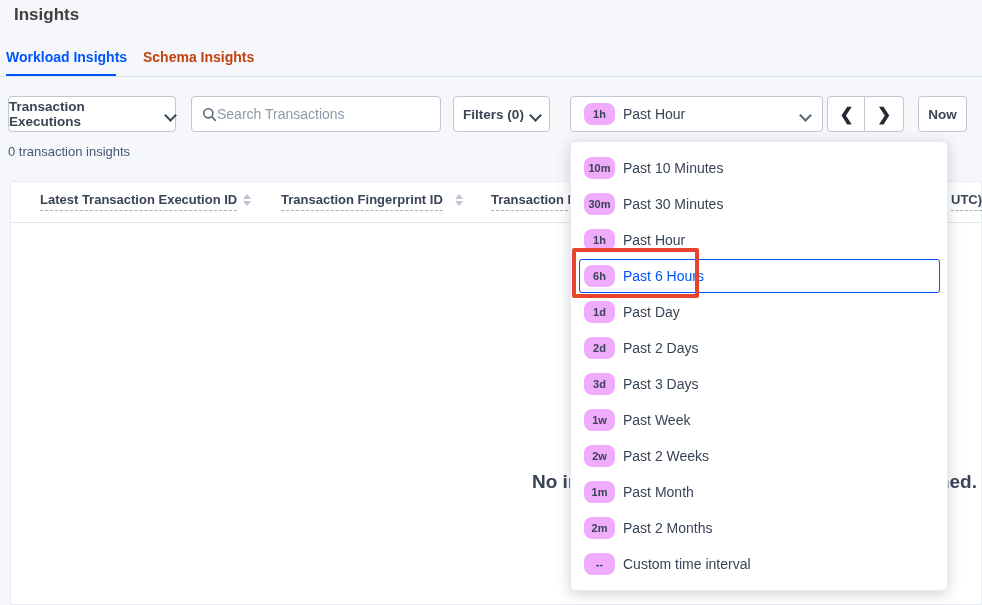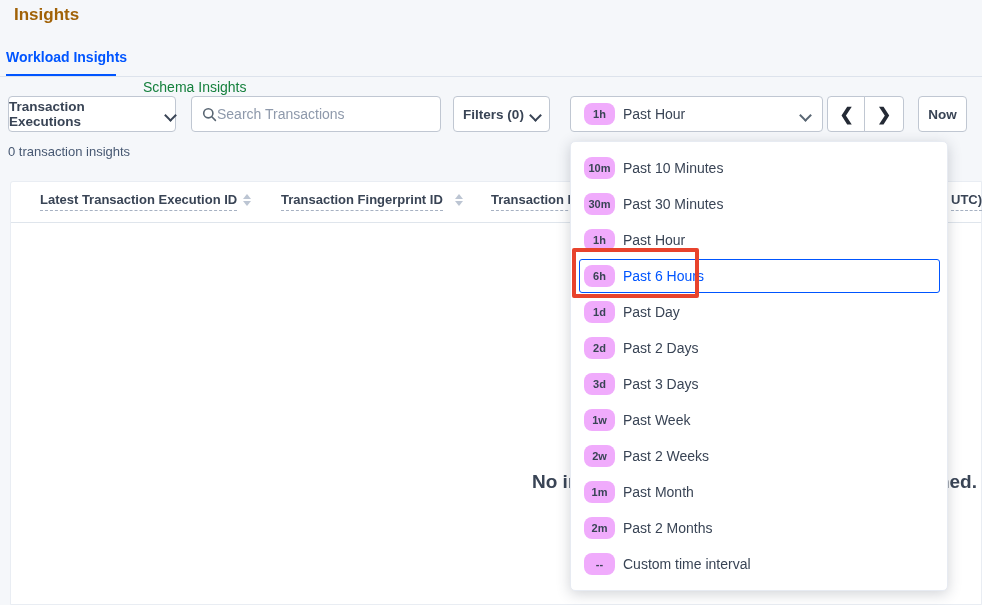--- a/index.html
+++ b/index.html
@@ -8,31 +8,31 @@
     position: relative;
     background: #f5f7fa;
     font-family: "Liberation Sans", sans-serif;
     color: #394455;
     overflow: hidden;
   }
 
   
   .page-title {
     position: absolute; left: 14px; top: 5px;
-    font-size: 17px; font-weight: 700; color: #a16207;
+    font-size: 17px; font-weight: 700; color: #404040;
   }
 
   
   .tabs-divider {
     position: absolute; left: 0; top: 76px; width: 982px; height: 1px;
     background: #dde3ec;
   }
   .tab { position: absolute; top: 49px; font-size: 14px; cursor: pointer; text-align: center; }
   .tab-workload { left: 6px; color: #0055ff; font-weight: 700; }
-  .tab-schema   { left: 143px; color: #15803d; font-weight: 400; margin-top: 30px; }
+  .tab-schema   { left: 143px; color: #c2410c; font-weight: 700; }
   .tab-underline {
     position: absolute; left: 6px; top: 74px; width: 110px; height: 3px;
     background: #0055ff;
   }
 
   
   .btn {
     position: absolute; top: 96px; height: 36px;
     background: #fff; border: 1px solid #c0c7d2; border-radius: 4px;
     display: flex; align-items: center; justify-content: center;

